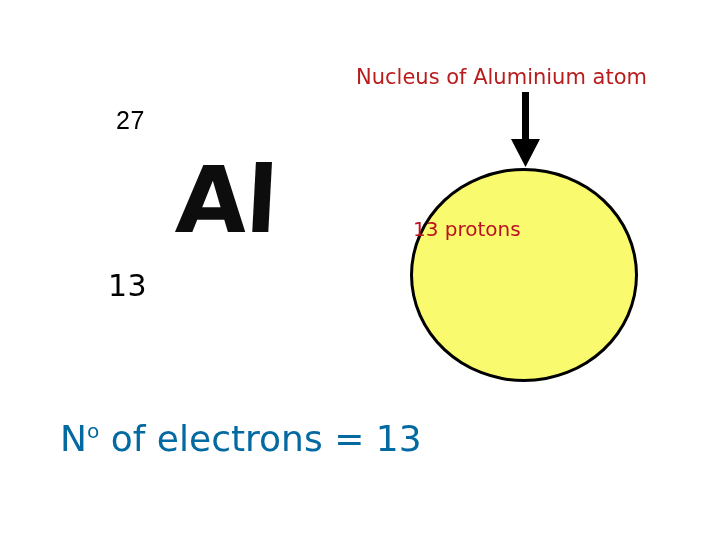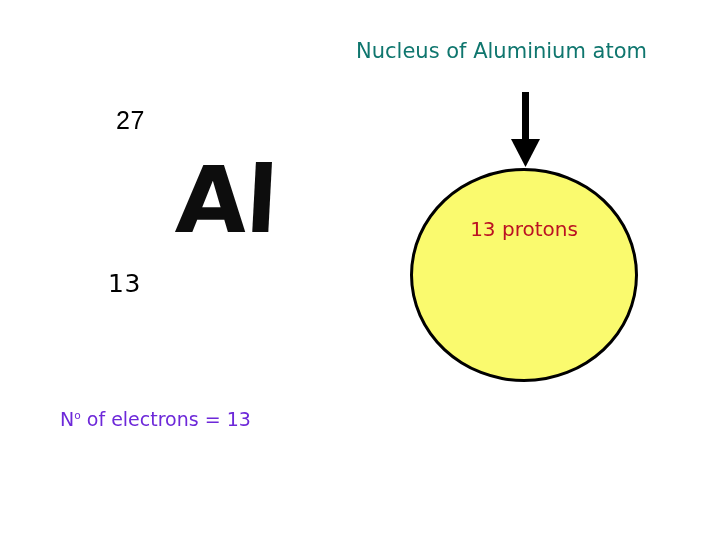--- a/index.html
+++ b/index.html
@@ -26,21 +26,21 @@
     line-height: 1;
     color: #000000;
     letter-spacing: 0.5px;
     white-space: nowrap;
   }
   .atomic-number {
     position: absolute;
     left: 108px;
     top: 271px;
     font-family: "DejaVu Sans", sans-serif;
-    font-size: 25px;
+    font-size: 30px;
     line-height: 1;
     color: #000000;
     letter-spacing: 0.5px;
     white-space: nowrap;
   }
   .element-symbol {
     position: absolute;
     left: 176px;
     top: 155px;
     font-family: "DejaVu Sans", sans-serif;
@@ -50,25 +50,25 @@
     color: #0d0d0d;
     letter-spacing: -1px;
     white-space: nowrap;
     transform: skewX(-3deg);
   }
 
   
   .nucleus-label {
     position: absolute;
     left: 356px;
-    top: 40px;
+    top: 66px;
     font-family: "DejaVu Sans", sans-serif;
     font-size: 21px;
     line-height: 1.1;
-    color: #0f766e;
+    color: #b91c1c;
     white-space: nowrap;
   }
   .pointer-arrow {
     position: absolute;
     left: 505px;
     top: 92px;
     width: 42px;
     height: 76px;
   }
 
@@ -80,39 +80,39 @@
     width: 228px;
     height: 214px;
     border-radius: 50%;
     background: #fafa6e;
     border: 3px solid #000000;
     box-sizing: border-box;
   }
   .particle-line {
     position: absolute;
     width: 100%;
-    text-align: center;
+    text-align: left;
     font-family: "DejaVu Sans", sans-serif;
     font-size: 20px;
     color: #bb1122;
     line-height: 1;
     white-space: nowrap;
   }
   .protons-line  { top: 48px; }
   .neutrons-line { top: 134px; }
 
   
   .electron-line {
     position: absolute;
     left: 60px;
-    top: 410px;
+    top: 421px;
     font-family: "DejaVu Sans", sans-serif;
-    font-size: 19px;
+    font-size: 36px;
     line-height: 1;
-    color: #6d28d9;
+    color: #0369a1;
     white-space: nowrap;
   }
   .electron-line sup {
     font-size: 0.56em;
     vertical-align: super;
     line-height: 0;
   }
 </style>
 </head>
 <body>

